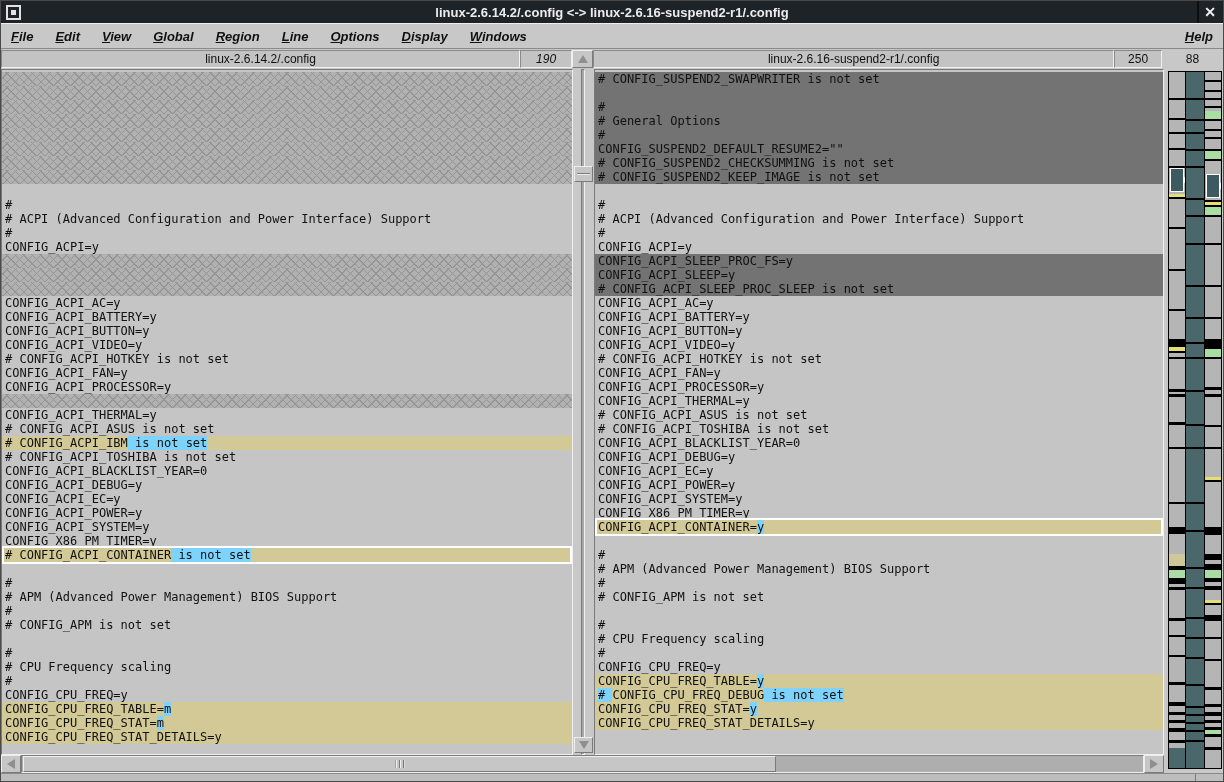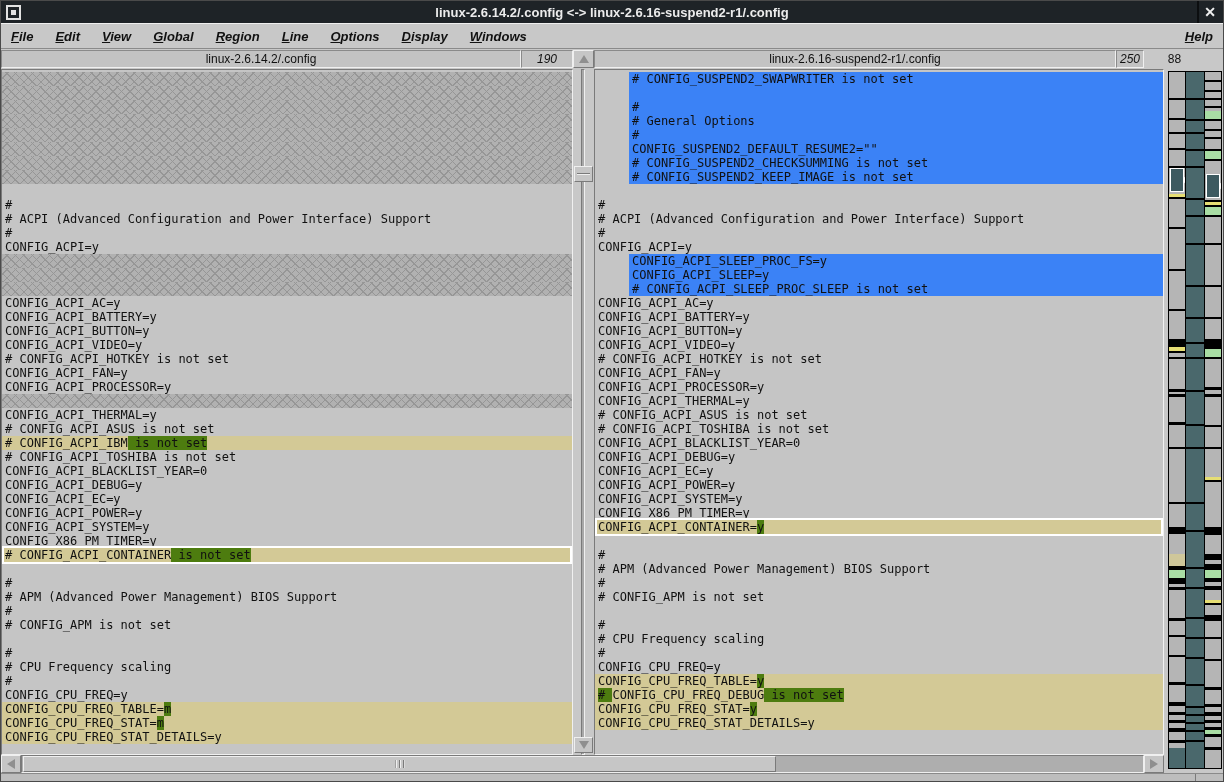--- a/index.html
+++ b/index.html
@@ -33,23 +33,23 @@
 
   
   .middle { display:flex; height:704px; }
   .left-stack { width:1163px; display:flex; flex-direction:column; }
   .content { display:flex; height:686px; }
 
   .pane { height:686px; background:#c5c5c5; border:1px solid; border-color:#7a7a7a #f0f0f0 #f0f0f0 #7a7a7a; overflow:hidden; padding-top:2px; }
   #pane-left { width:572px; }
   #pane-right { width:570px; }
   .line { height:14px; font-family:"DejaVu Sans Mono", monospace; font-size:12px; line-height:14px; white-space:pre; padding-left:3px; color:#111; }
-  .line.ins { background:#3b82f6;margin-left:34px; }
+  .line.ins { background:#737373; }
   .line.chg { background:#d3c996; }
-  .line .fine { background:#4d7c0f; }
+  .line .fine { background:#7dd3fc; }
   .line.hatch { background:
       repeating-linear-gradient(45deg, #969696 0 1px, transparent 1px 6px),
       repeating-linear-gradient(-45deg, #969696 0 1px, transparent 1px 6px),
       #b1b1b1; }
   .line.sel { position:relative; }
   .line.sel::after { content:""; position:absolute; left:0; right:0; top:-2px; bottom:-2px; border:2px solid #fff; pointer-events:none; }
 
   
   .vscroll { width:21px; height:686px; position:relative; background:#c8c8c8; }
   .vscroll .groove { position:absolute; left:8px; top:0; bottom:0; width:4px; background:#a8a8a8; border:1px solid; border-color:#7a7a7a #efefef #efefef #7a7a7a; }
@@ -109,21 +109,21 @@
       </div>
   </div>
 
   <div class="headers">
     <div class="hbox" style="width:520px;">linux-2.6.14.2/.config</div>
     <div class="hbox" style="width:52px;font-style:italic;">190</div>
     <div class="btn vs-up">
         <i class="tri-up"></i>
       </div>
     <div class="hbox" style="width:522px;">linux-2.6.16-suspend2-r1/.config</div>
-    <div class="hbox" style="width:28px;font-style:italic;">250</div>
+    <div class="hbox" style="width:48px;">250</div>
     <div class="ov-count">88</div>
   </div>
 
   <div class="middle">
     <div class="left-stack">
       <div class="content">
         <div class="pane" id="pane-left">
             <div class="line hatch"></div>
             <div class="line hatch"></div>
             <div class="line hatch"></div>

